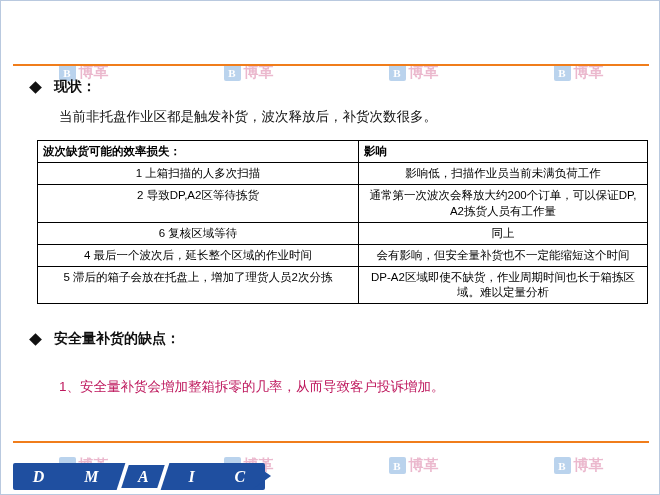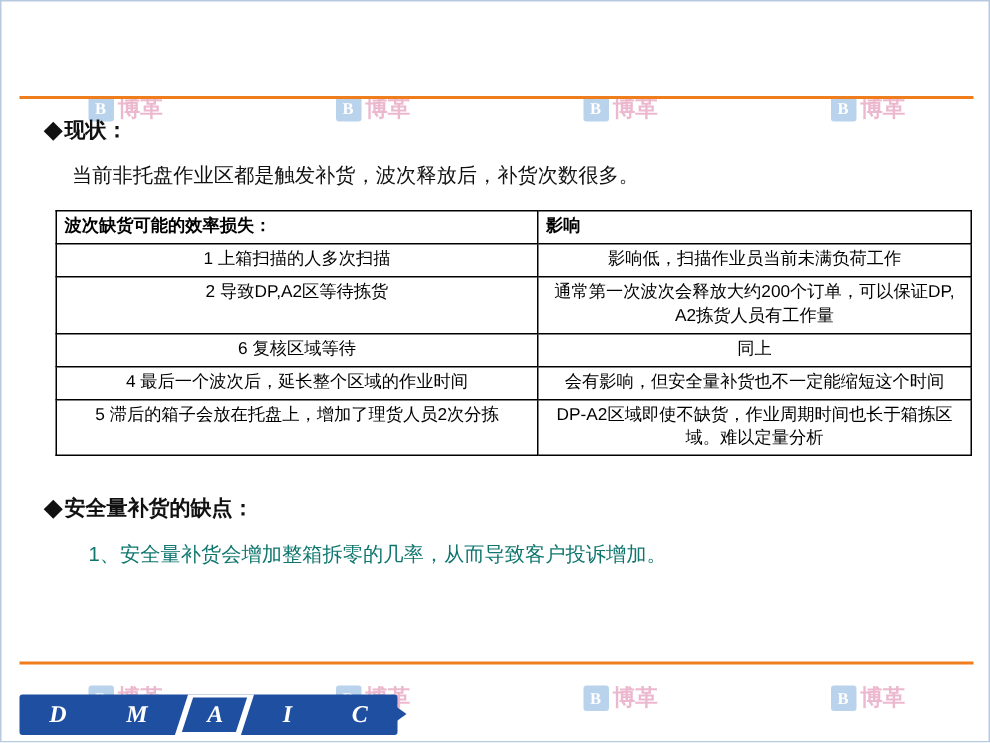--- a/index.html
+++ b/index.html
@@ -74,41 +74,41 @@
     width: 636px;
     height: 2px;
     background: #f07d1b;
   }
 
   
   .bullet {
     position: absolute;
     display: flex;
     align-items: center;
-    gap: 3px;
+    gap: 14px;
     font-size: 14px;
     color: #111111;
     font-weight: bold;
   }
   .diamond {
     width: 9px;
     height: 9px;
     background: #111111;
     transform: rotate(45deg);
     flex: none;
   }
   .bullet-1 { left: 30px; top: 77px; }
   .bullet-2 { left: 30px; top: 329px; }
 
   .para {
     position: absolute;
     font-size: 13.5px;
     color: #111111;
   }
-  .para-1 { left: 47px; top: 107px; }
+  .para-1 { left: 58px; top: 107px; }
 
   
   .tbl {
     position: absolute;
     left: 36px;
     top: 139px;
     width: 588px;
     border-collapse: collapse;
     table-layout: fixed;
     padding-left: 24px;
@@ -132,22 +132,23 @@
 
   
   .numlist {
     position: absolute;
     left: 58px;
     top: 360px;
     width: 580px;
   }
   .numlist-item {
     font-size: 13.5px;
-    color: #0f766e;
+    color: #be185d;
     margin-bottom: 16px;
+    margin-top: 17px;
   }
 
   
   .footer-rule {
     position: absolute;
     left: 12px;
     top: 440px;
     width: 636px;
     height: 2px;
     background: #f07d1b;

